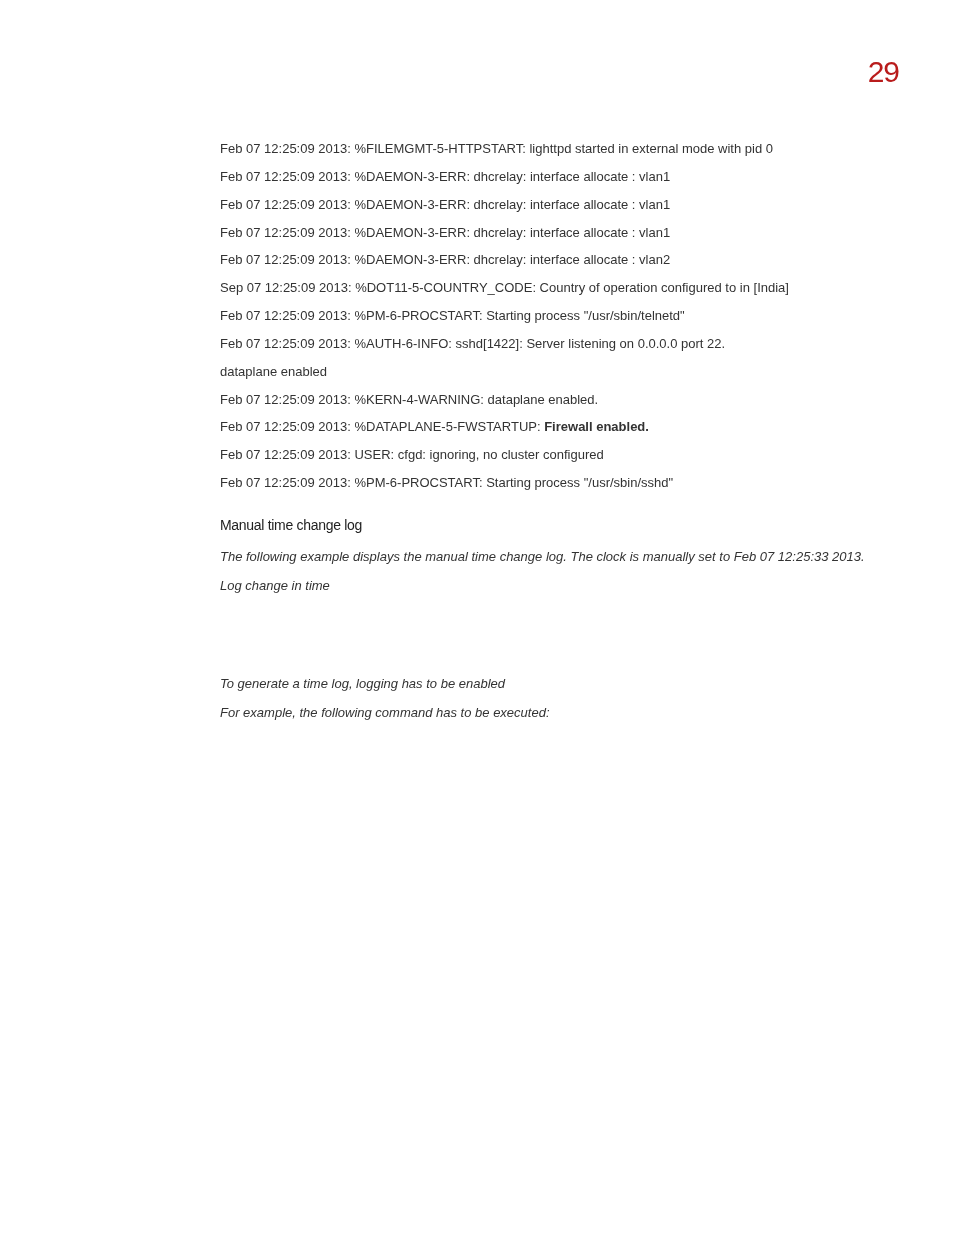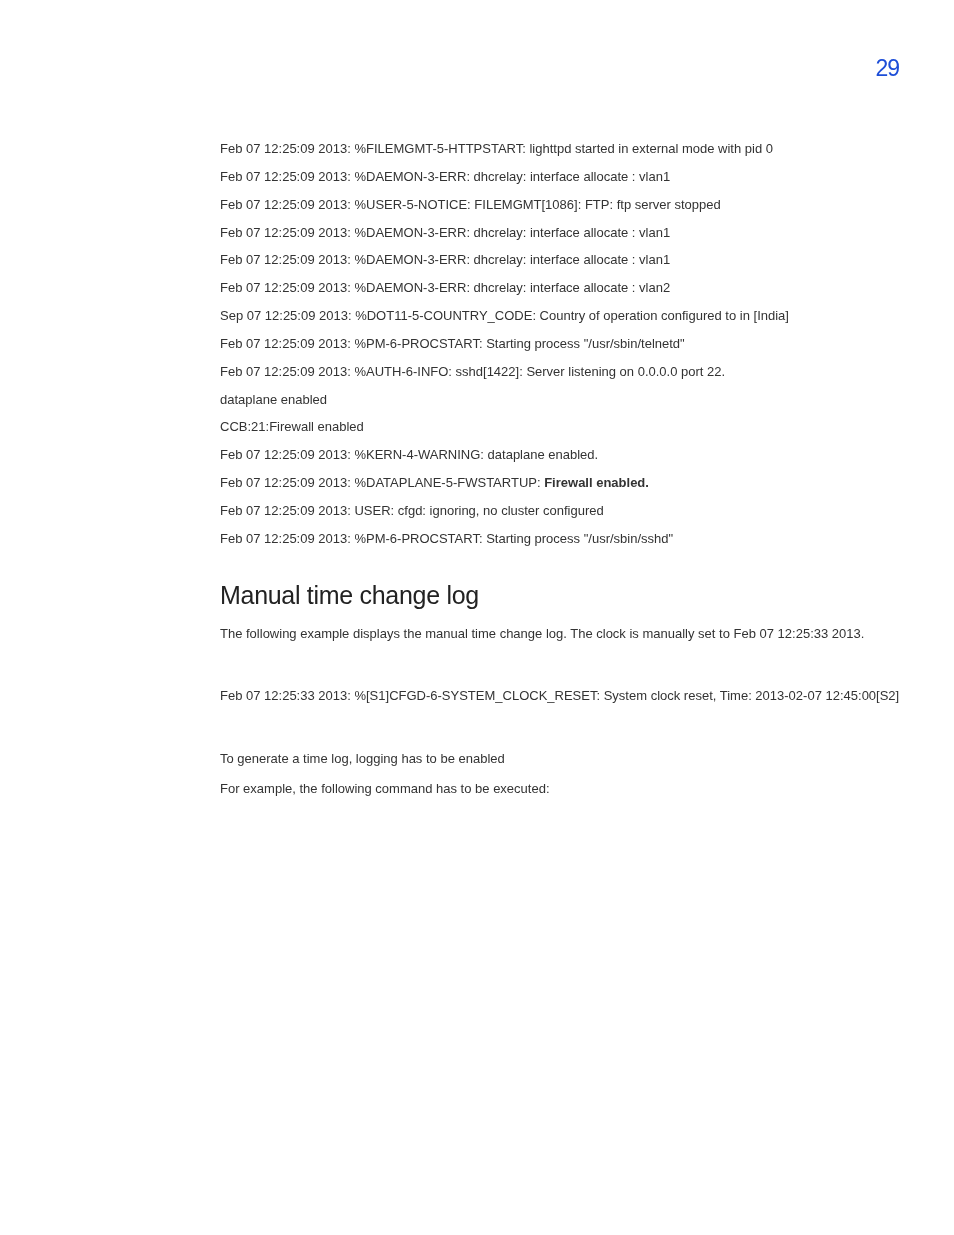--- a/index.html
+++ b/index.html
@@ -10,87 +10,86 @@
     color: #333;
     width: 954px;
     height: 1235px;
     box-sizing: border-box;
     position: relative;
   }
   .page-number {
     position: absolute;
     top: 55px;
     right: 55px;
-    font-size: 23px;
+    font-size: 30px;
     font-weight: 400;
-    color: #1d4ed8;
+    color: #b91c1c;
     font-family: Arial, Helvetica, sans-serif;
     letter-spacing: -1px;
   }
   .content {
     padding: 140px 22px 0 220px;
   }
   .log-line {
     font-size: 13px;
     line-height: 1.45;
     margin-bottom: 9px;
     color: #333;
     font-family: Arial, Helvetica, sans-serif;
   }
   .bold-inline {
     font-weight: bold;
   }
   h2 {
     font-family: Arial, Helvetica, sans-serif;
-    font-size: 25px;
+    font-size: 14px;
     font-weight: 500;
     color: #222;
-    margin: 32px 0 14px 0;
+    margin: 24px 0 14px 0;
     font-stretch: condensed;
     letter-spacing: -0.3px;
   }
   .body-text {
     font-size: 13px;
     line-height: 1.5;
     margin-bottom: 10px;
     color: #333;
+    font-style: italic;
   }
   .gap {
     height: 34px;
   }
 </style>
 </head>
 <body>
 
 <div class="page-number">29</div>
 
 <div class="content">
 
   <div class="log-line">Feb 07 12:25:09 2013: %FILEMGMT-5-HTTPSTART: lighttpd started in external mode with pid 0</div>
   <div class="log-line">Feb 07 12:25:09 2013: %DAEMON-3-ERR: dhcrelay: interface allocate : vlan1</div>
-  <div class="log-line">Feb 07 12:25:09 2013: %USER-5-NOTICE: FILEMGMT[1086]: FTP: ftp server stopped</div>
   <div class="log-line">Feb 07 12:25:09 2013: %DAEMON-3-ERR: dhcrelay: interface allocate : vlan1</div>
   <div class="log-line">Feb 07 12:25:09 2013: %DAEMON-3-ERR: dhcrelay: interface allocate : vlan1</div>
   <div class="log-line">Feb 07 12:25:09 2013: %DAEMON-3-ERR: dhcrelay: interface allocate : vlan2</div>
   <div class="log-line">Sep 07 12:25:09 2013: %DOT11-5-COUNTRY_CODE: Country of operation configured to in [India]</div>
   <div class="log-line">Feb 07 12:25:09 2013: %PM-6-PROCSTART: Starting process "/usr/sbin/telnetd"</div>
   <div class="log-line">Feb 07 12:25:09 2013: %AUTH-6-INFO: sshd[1422]: Server listening on 0.0.0.0 port 22.</div>
   <div class="log-line">dataplane enabled</div>
-  <div class="log-line">CCB:21:Firewall enabled</div>
   <div class="log-line">Feb 07 12:25:09 2013: %KERN-4-WARNING: dataplane enabled.</div>
   <div class="log-line"><span>Feb 07 12:25:09 2013: %DATAPLANE-5-FWSTARTUP: </span><span class="bold-inline">Firewall enabled.</span></div>
   <div class="log-line">Feb 07 12:25:09 2013: USER: cfgd: ignoring, no cluster configured</div>
   <div class="log-line">Feb 07 12:25:09 2013: %PM-6-PROCSTART: Starting process "/usr/sbin/sshd"</div>
 
   <h2>Manual time change log</h2>
 
   <div class="body-text">The following example displays the manual time change log. The clock is manually set to Feb 07 12:25:33 2013.</div>
+  <div class="body-text">Log change in time</div>
 
   <div class="gap"></div>
 
-  <div class="log-line">Feb 07 12:25:33 2013: %[S1]CFGD-6-SYSTEM_CLOCK_RESET: System clock reset, Time: 2013-02-07 12:45:00[S2]</div>
 
   <div class="gap"></div>
 
   <div class="body-text">To generate a time log, logging has to be enabled</div>
   <div class="body-text">For example, the following command has to be executed:</div>
 
 </div>
 
 </body></html>

